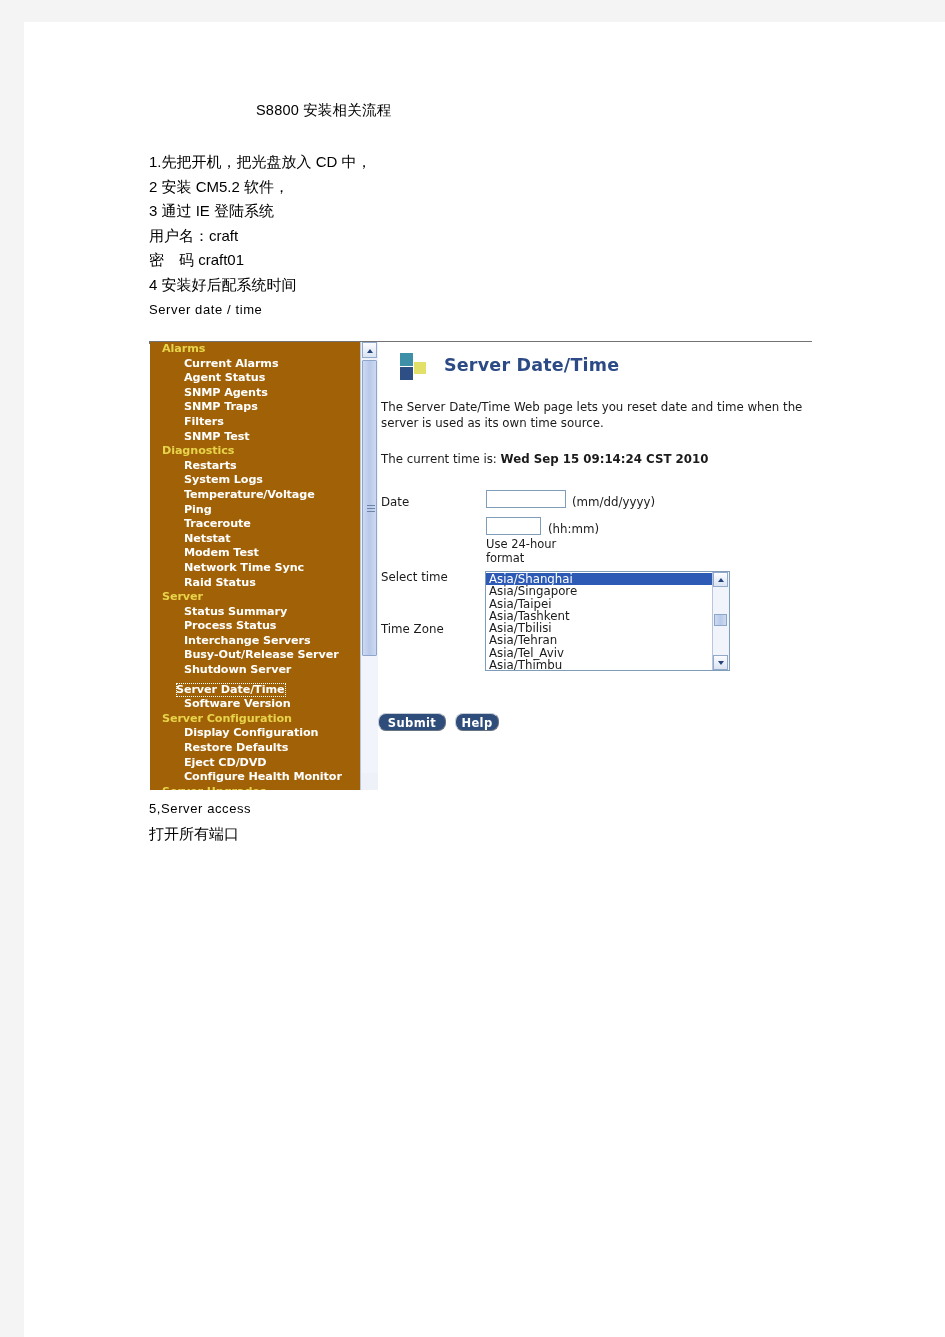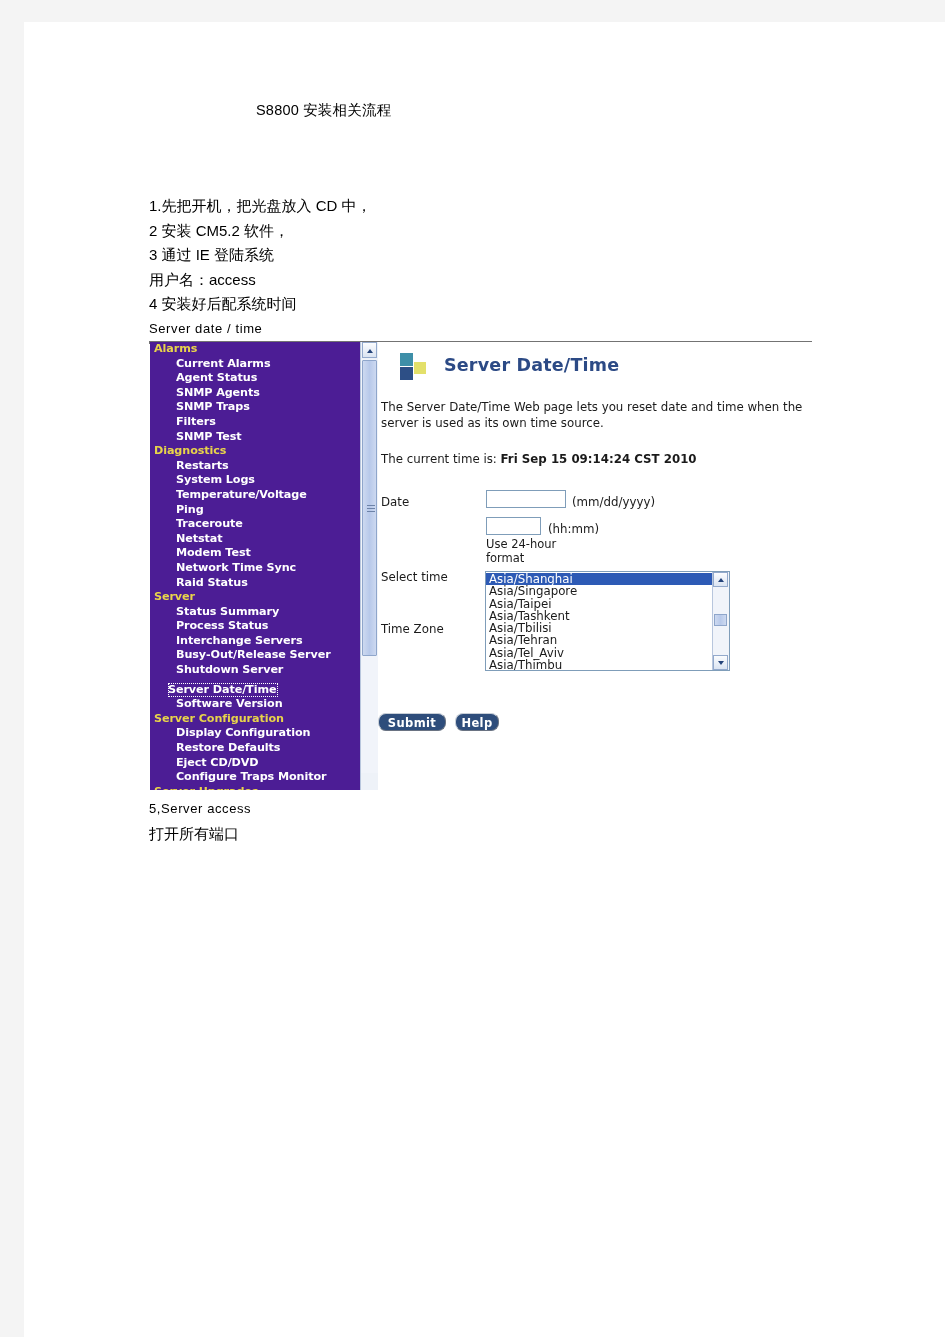--- a/index.html
+++ b/index.html
@@ -42,21 +42,20 @@
     font-size: 14.5px;
     color: #000;
     letter-spacing: 0.2px;
     white-space: nowrap;
   }
   .doc-lines {
     position: absolute;
     left: 125px;
     top: 128px;
     width: 700px;
-    margin-top: 44px;
   }
   .doc-line {
     font-size: 15px;
     color: #000;
     line-height: 24.6px;
     white-space: nowrap;
   }
   .doc-line.small {
     font-size: 13px;
     letter-spacing: 0.6px;
@@ -83,22 +82,23 @@
     background: #ffffff;
     font-family: "DejaVu Sans", sans-serif;
   }
 
   
   .shot-nav {
     position: absolute;
     left: 0; top: 0;
     width: 210px;
     height: 448px;
-    background: #4c1d95;
+    background: #a16207;
     overflow: hidden;
+    padding-left: 8px;
   }
   .nav-list { padding: 0; margin: 0; }
   .nav-group {
     color: #e8d44a;
     font-size: 11.2px;
     font-weight: bold;
     padding: 0 0 0 4px;
     line-height: 14.6px;
     white-space: nowrap;
     letter-spacing: -0.1px;
@@ -362,21 +362,22 @@
 <div class="gray-left"></div>
 
 <div class="page">
 
   <div class="doc-title">S8800 安装相关流程</div>
 
   <div class="doc-lines">
       <div class="doc-line">1.先把开机，把光盘放入 CD 中，</div>
       <div class="doc-line">2 安装 CM5.2 软件，</div>
       <div class="doc-line">3 通过 IE 登陆系统</div>
-      <div class="doc-line">用户名：access</div>
+      <div class="doc-line">用户名：craft</div>
+      <div class="doc-line">密　码 craft01</div>
       <div class="doc-line">4 安装好后配系统时间</div>
       <div class="doc-line small">Server  date / time</div>
     </div>
 
   <div class="doc-hr"></div>
 
   <div class="shot">
 
     <div class="shot-nav">
       <div class="nav-list">
@@ -402,21 +403,21 @@
           <div class="nav-item">Process Status</div>
           <div class="nav-item">Interchange Servers</div>
           <div class="nav-item">Busy-Out/Release Server</div>
           <div class="nav-item">Shutdown Server</div>
           <div><div class="nav-item selected">Server Date/Time</div></div>
           <div class="nav-item">Software Version</div>
           <div class="nav-group">Server Configuration</div>
           <div class="nav-item">Display Configuration</div>
           <div class="nav-item">Restore Defaults</div>
           <div class="nav-item">Eject CD/DVD</div>
-          <div class="nav-item">Configure Traps Monitor</div>
+          <div class="nav-item">Configure Health Monitor</div>
           <div class="nav-group">Server Upgrades</div>
         </div>
     </div>
 
     <div class="nav-scroll">
       <div class="nav-scroll-track"></div>
       <div class="nav-scroll-up"></div>
       <div class="nav-scroll-thumb">
         <div class="nav-scroll-grip">
           <i></i>
@@ -433,21 +434,21 @@
         <span class="sq yellow"></span>
         <span class="sq navy"></span>
       </div>
 
       <div class="panel-title">Server Date/Time</div>
 
       <div class="panel-desc">The Server Date/Time Web page lets you reset date and time when the server is used as its own time source.</div>
 
       <div class="panel-current">
         <span>The current time is:</span>
-        <b>Fri Sep 15 09:14:24 CST 2010</b>
+        <b>Wed Sep 15 09:14:24 CST 2010</b>
       </div>
 
       <div class="lbl lbl-date">Date</div>
       <input class="txtbox txt-date" type="text" value="" style="">
       <div class="hint hint-date">(mm/dd/yyyy)</div>
 
       <div class="lbl lbl-time">Select time</div>
       <input class="txtbox txt-time" type="text" value="" style="">
       <div class="hint hint-time">(hh:mm)</div>
       <div class="italic-note">Use 24-hour format</div>

